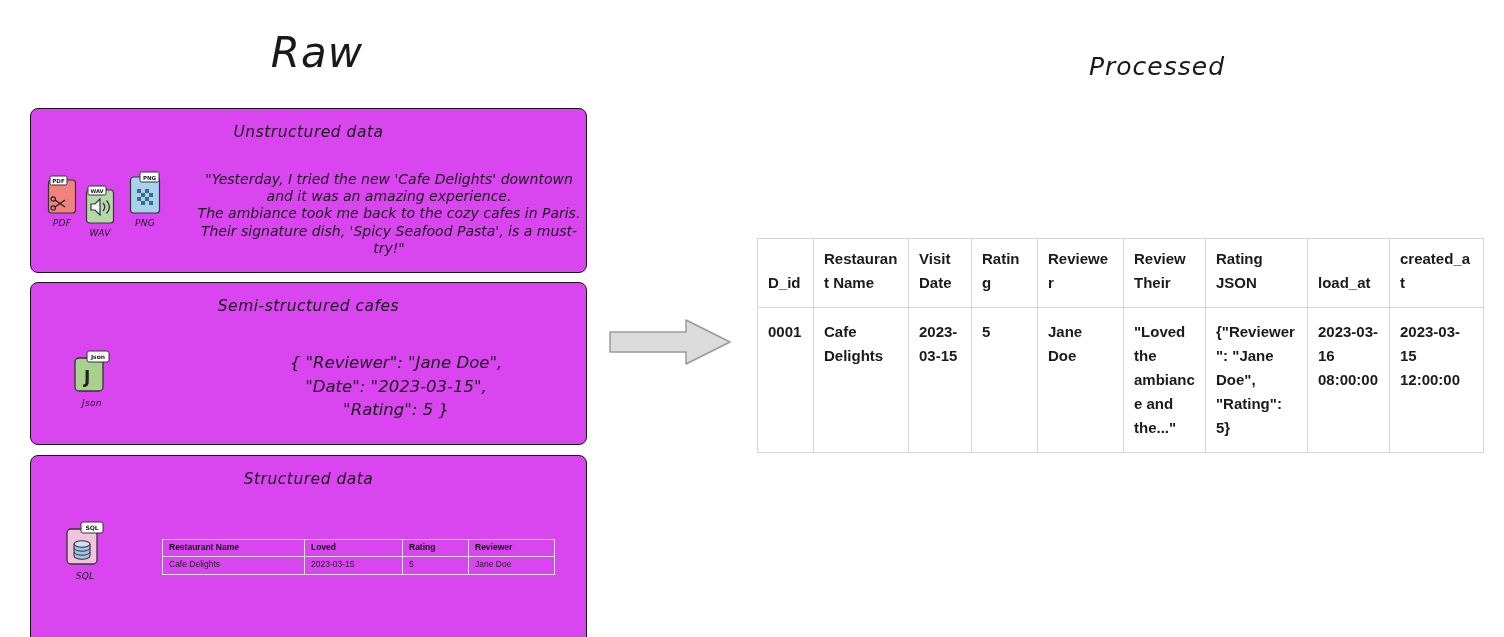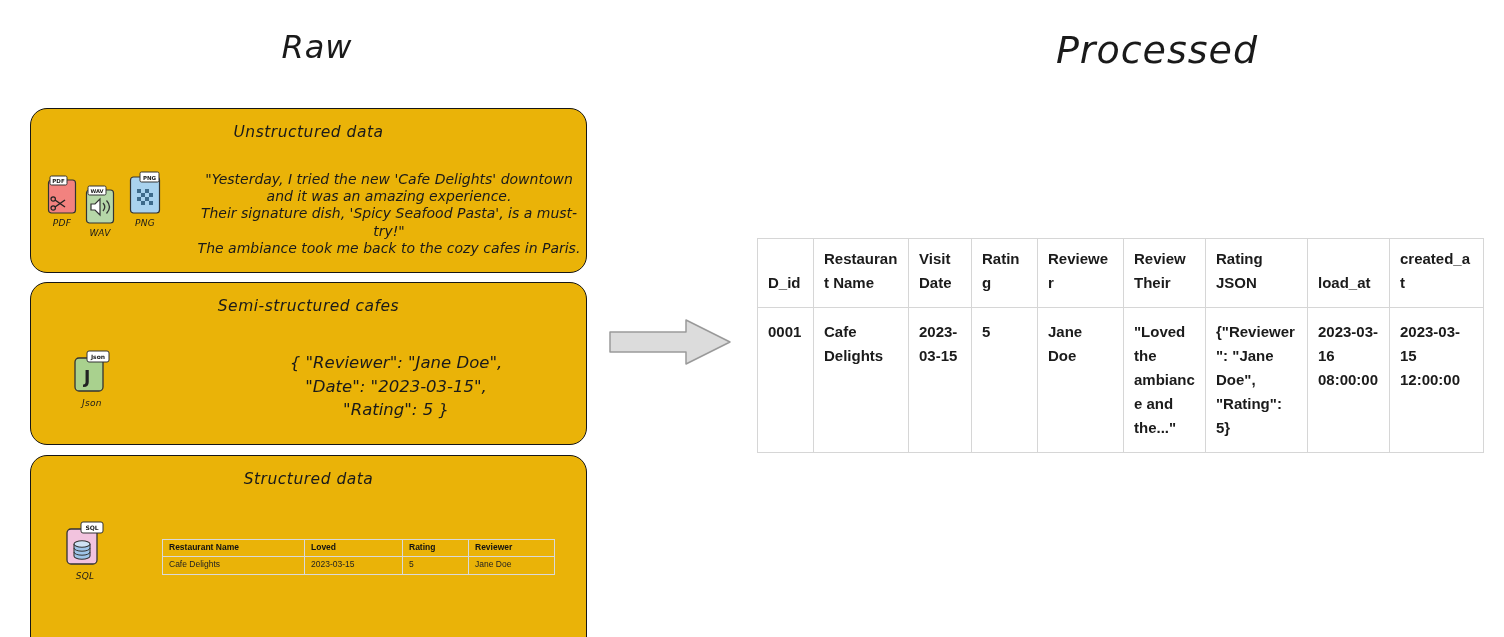--- a/index.html
+++ b/index.html
@@ -13,33 +13,33 @@
     overflow: hidden;
   }
   .hand {
     font-family: "DejaVu Sans", sans-serif;
     font-style: italic;
     color: #1a1a1a;
   }
   .section-title {
     position: absolute;
     text-align: center;
-    font-size: 32px;
+    font-size: 42px;
     letter-spacing: 1px;
   }
   .raw-title  { left: 0; width: 634px; top: 28px; }
-  .processed-title { left: 830px; width: 654px; top: 28px; font-size: 38px; }
+  .processed-title { left: 830px; width: 654px; top: 52px; font-size: 25px; }
 
   .raw-box {
     position: absolute;
     left: 30px;
     width: 557px;
     border: 1.6px solid #161616;
-    border-radius: 17px;
-    background: #eab308;
+    border-radius: 8px;
+    background: #d946ef;
   }
   .box-unstructured { top: 108px; height: 165px; }
   .box-semi        { top: 282px; height: 163px; }
   .box-structured  { top: 455px; height: 209px; }
 
   .box-title {
     position: absolute;
     top: 14px;
     left: 0;
     width: 100%;
@@ -187,22 +187,22 @@
         <rect x="16" y="26" width="4" height="4" fill="#3d6a8a"></rect>
         <rect x="12" y="30" width="4" height="4" fill="#3d6a8a"></rect>
         <rect x="20" y="30" width="4" height="4" fill="#3d6a8a"></rect>
       </svg>
       <span class="icon-caption hand">PNG</span>
     </div>
 
     <div class="quote-block hand">
       <div>"Yesterday, I tried the new 'Cafe Delights' downtown</div>
       <div>and it was an amazing experience.</div>
+      <div>The ambiance took me back to the cozy cafes in Paris.</div>
       <div>Their signature dish, 'Spicy Seafood Pasta', is a must-try!"</div>
-      <div>The ambiance took me back to the cozy cafes in Paris.</div>
     </div>
   </div>
 
   <div class="raw-box box-semi">
     <div class="box-title hand">Semi-structured cafes</div>
 
     <div class="icon-wrap" style="left:42px; top:66px;">
       <svg width="38" height="46" viewBox="0 0 38 46">
         <rect x="2" y="9" width="28" height="33" rx="4" stroke="#333" stroke-width="1.3" fill="#a9d18e"></rect>
         <rect x="14" y="2" width="22" height="11" rx="2" fill="#ffffff" stroke="#333" stroke-width="1"></rect>

